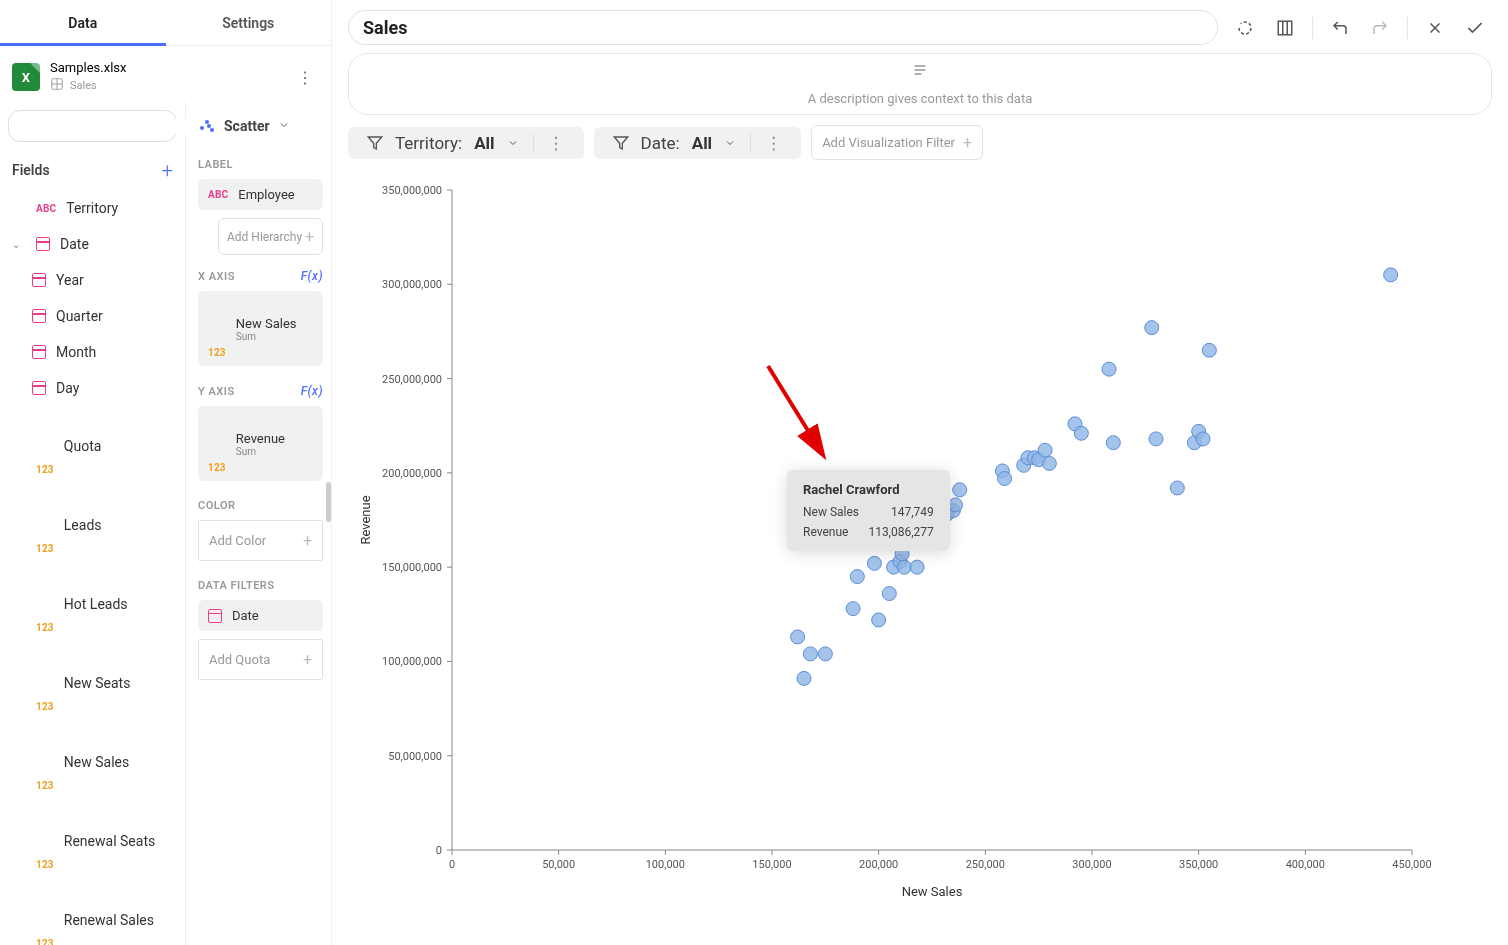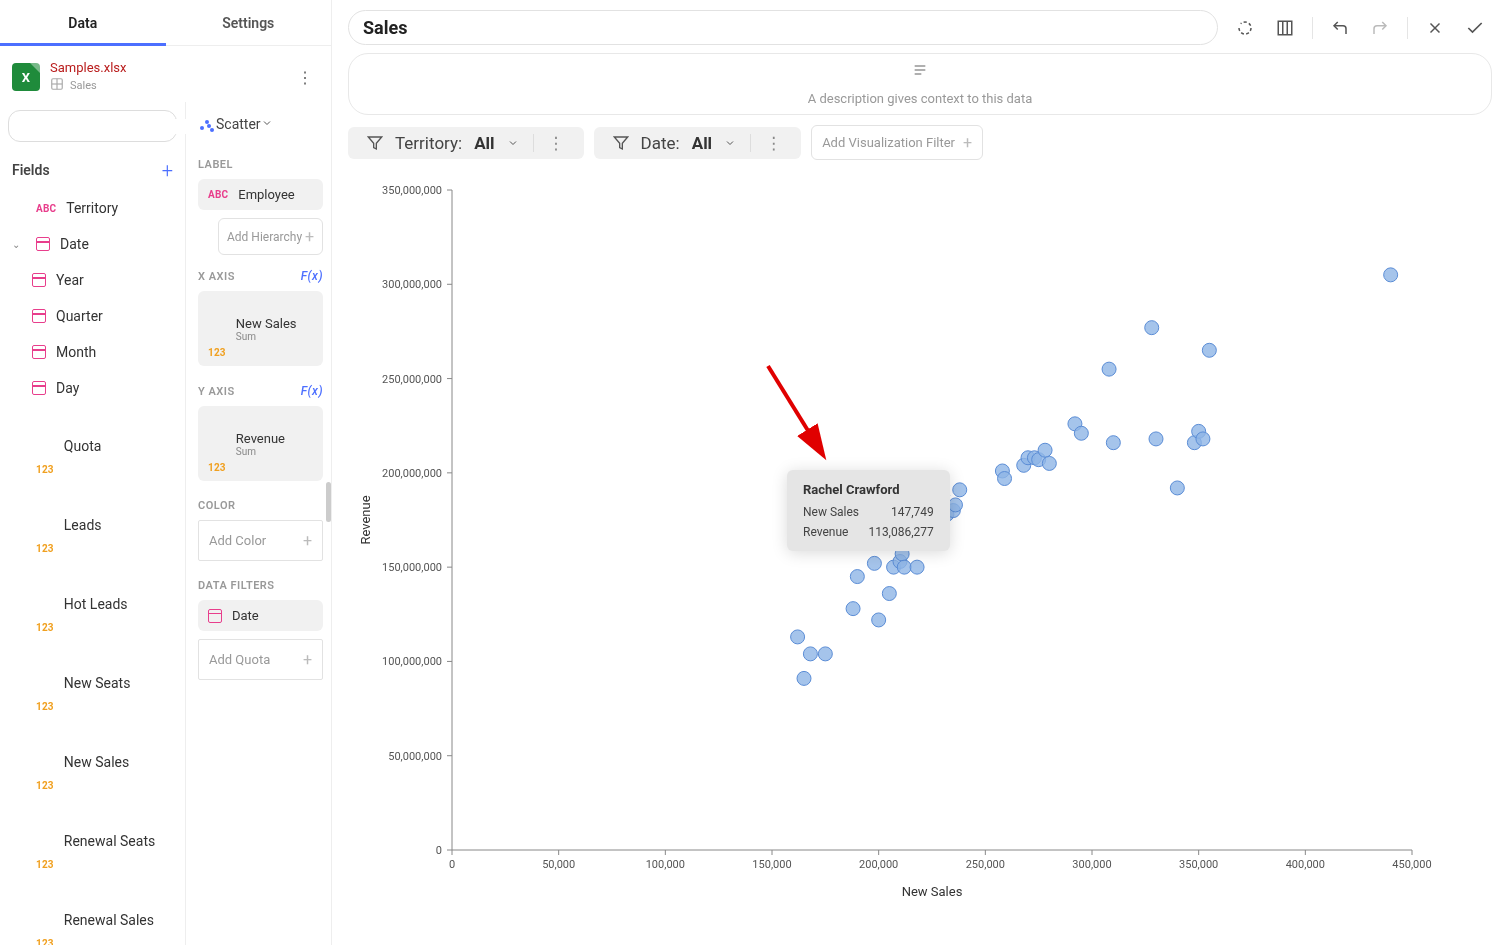--- a/index.html
+++ b/index.html
@@ -13,21 +13,21 @@
   .tabs { display:flex; height:46px; border-bottom:1px solid #eee; }
   .tab { flex:1; display:flex; align-items:center; justify-content:center; font-size:14px; color:#555; cursor:pointer; position:relative; font-weight:600;}
   .tab.active { color:#222; }
   .tab.active::after { content:""; position:absolute; bottom:-1px; left:0; right:0; height:3px; background:#4c6fff; }
 
   
   .file-row { display:flex; align-items:center; padding: 14px 12px 8px 12px; gap:10px; }
   .xlsx-icon { width:28px; height:28px; background:#1f8b3b; border-radius:4px; display:flex; align-items:center; justify-content:center; color:#fff; font-weight:bold; font-size:13px; position:relative;}
   .xlsx-icon::before { content:""; position:absolute; top:0; right:0; width:10px; height:10px; background:#fff; clip-path: polygon(100% 0,0 0,100% 100%); opacity:0.4;}
   .file-texts { display:flex; flex-direction:column; gap:2px; }
-  .file-name { font-size:13px; color:#b91c1c; }
+  .file-name { font-size:13px; color:#000000; }
   .file-sub { display:flex; align-items:center; gap:6px; font-size:11px; color:#999; }
   .kebab { margin-left:auto; padding:6px; cursor:pointer; color:#666; font-size:16px; }
 
   .two-col { display:flex; flex:1; min-height:0; }
   .fields-col { width:186px; border-right:1px solid #eee; display:flex; flex-direction:column; }
   .config-col { flex:1; display:flex; flex-direction:column; padding:10px 8px 10px 12px; overflow-y:auto; position:relative;}
   .scroll-thumb { position:absolute; right:0; top:380px; width:5px; height:40px; background:#ccc; border-radius:3px;}
 
   .search-box { margin:8px; display:flex; align-items:center; border:1px solid #ddd; border-radius:12px; height:34px; padding:0 10px; }
   .search-box svg { stroke:#555; }
@@ -41,21 +41,21 @@
   .field-item.child { padding-left:32px; }
   .field-item .caret { width:14px; color:#888; font-size:10px; }
   .pill { font-size:10px; font-weight:700; letter-spacing:0.2px;}
   .pill.abc { color:#e83e8c; }
   .pill.num { color:#f0a020;margin-top:48px; }
   .pill.cal { color:#e83e8c; display:inline-flex;}
   .cal-icon { width:14px; height:14px; border:1.5px solid #e83e8c; border-radius:2px; position:relative; display:inline-block;}
   .cal-icon::before { content:""; position:absolute; top:3px; left:0; right:0; height:1.5px; background:#e83e8c;}
 
   
-  .chart-type { display:flex; align-items:flex-start; gap:0; padding:4px 0 14px 0; font-size:14px; color:#444; cursor:pointer; font-weight:400;}
+  .chart-type { display:flex; align-items:flex-end; gap:8px; padding:4px 0 14px 0; font-size:14px; color:#444; cursor:pointer; font-weight:700;}
   .scatter-icon { width:18px; height:18px; position:relative; }
   .scatter-icon span { position:absolute; width:4px; height:4px; border-radius:50%; background:#4c6fff;}
   .section-lbl { font-size:11px; letter-spacing:0.5px; color:#999; font-weight:600; padding:10px 0 8px 0; display:flex; justify-content:space-between; align-items:center;}
   .fx { color:#4c6fff; font-size:12px; font-style:italic; cursor:pointer; font-weight:500;}
   .drop-chip { background:#f1f1f1; border-radius:6px; display:flex; align-items:center; padding:8px 10px; gap:10px; font-size:13px; margin-bottom:8px; cursor:pointer;}
   .drop-chip .sub { font-size:10px; color:#888; }
   .drop-placeholder { border:1px solid #e2e2e2; border-radius:2px; display:flex; align-items:center; justify-content:space-between; padding:10px 10px; color:#999; font-size:13px; margin-bottom:8px; cursor:pointer;}
   .add-hier { margin-left:20px; border:1px solid #e2e2e2; border-radius:6px; display:flex; align-items:center; justify-content:space-between; padding:8px 8px; color:#999; font-size:12px; cursor:pointer;}
 
   

